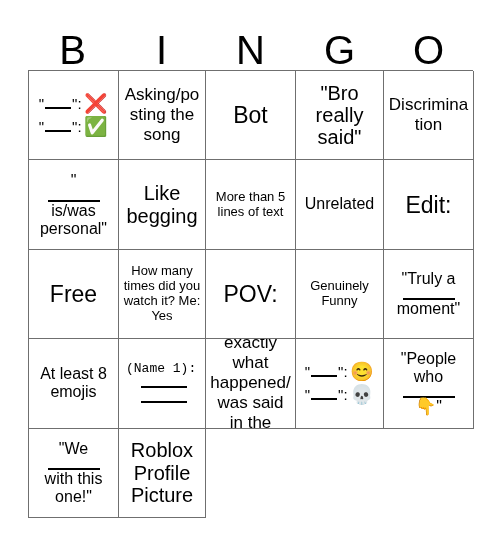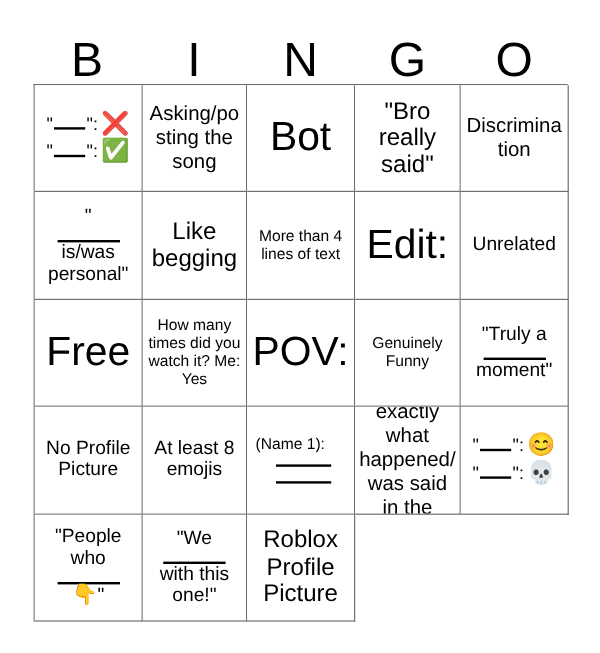--- a/index.html
+++ b/index.html
@@ -74,21 +74,21 @@
     width: 100%;
     line-height: 1.14;
     word-wrap: break-word;
     white-space: pre-line;
   }
   
   .fs-xs .txt { font-size: 17px; line-height: 1.18; }
   .fs-s  .txt { font-size: 13px; line-height: 1.15; }
   .fs-m  .txt { font-size: 16px; line-height: 1.14; }
   .fs-l  .txt { font-size: 20px; line-height: 1.12; }
-  .fs-xxl .txt { font-size: 34px; line-height: 1.05; }
+  .fs-xxl .txt { font-size: 23px; line-height: 1.05; }
 
   
   .pair-rows {
     display: flex;
     flex-direction: column;
     justify-content: center;
     align-items: center;
     gap: 4px;
     width: 100%;
   }
@@ -147,20 +147,21 @@
   .stack .ln { display: block; }
 
   .names-cell .nm {
     display: block;
     font-size: 13px;
     line-height: 1.12;
     text-align: left;
     width: 100%;
     padding-left: 4px;
     box-sizing: border-box;
+    font-family: Liberation Mono, monospace;
   }
   .names-cell .nm-ul {
     display: block;
     text-align: center;
     line-height: 0.8;
   }
   .names-cell {
     flex-direction: column;
     align-items: stretch;
     justify-content: center;
@@ -225,29 +226,29 @@
         <span class="ul-wide"></span>
         <span class="ln">is/was personal"</span>
       </div>
     </div>
 
     <div class="cell fs-l">
       <span class="txt">Like begging</span>
     </div>
 
     <div class="cell fs-s">
-      <span class="txt">More than 4 lines of text</span>
+      <span class="txt">More than 5 lines of text</span>
+    </div>
+
+    <div class="cell fs-m">
+      <span class="txt">Unrelated</span>
     </div>
 
     <div class="cell fs-xxl">
       <span class="txt">Edit:</span>
-    </div>
-
-    <div class="cell fs-m">
-      <span class="txt">Unrelated</span>
     </div>
 
     <div class="cell fs-xxl">
       <span class="txt">Free</span>
     </div>
 
     <div class="cell fs-s">
       <span class="txt">How many times did you watch it? Me: Yes</span>
     </div>
 
@@ -261,23 +262,20 @@
 
 
     <div class="cell fs-m">
       <div class="stack">
         <span class="ln">"Truly a</span>
         <span class="ul-wide"></span>
         <span class="ln">moment"</span>
       </div>
     </div>
 
-    <div class="cell fs-m">
-      <span class="txt">No Profile Picture</span>
-    </div>
 
     <div class="cell fs-m">
       <span class="txt">At least 8 emojis</span>
     </div>
 
     <div class="cell names-cell">
       <span class="nm">(Name 1):</span>
       <span class="nm nm-ul"><span class="ul-mid"></span></span>
       <span class="nm nm-ul"><span class="ul-mid"></span></span>
     </div>

